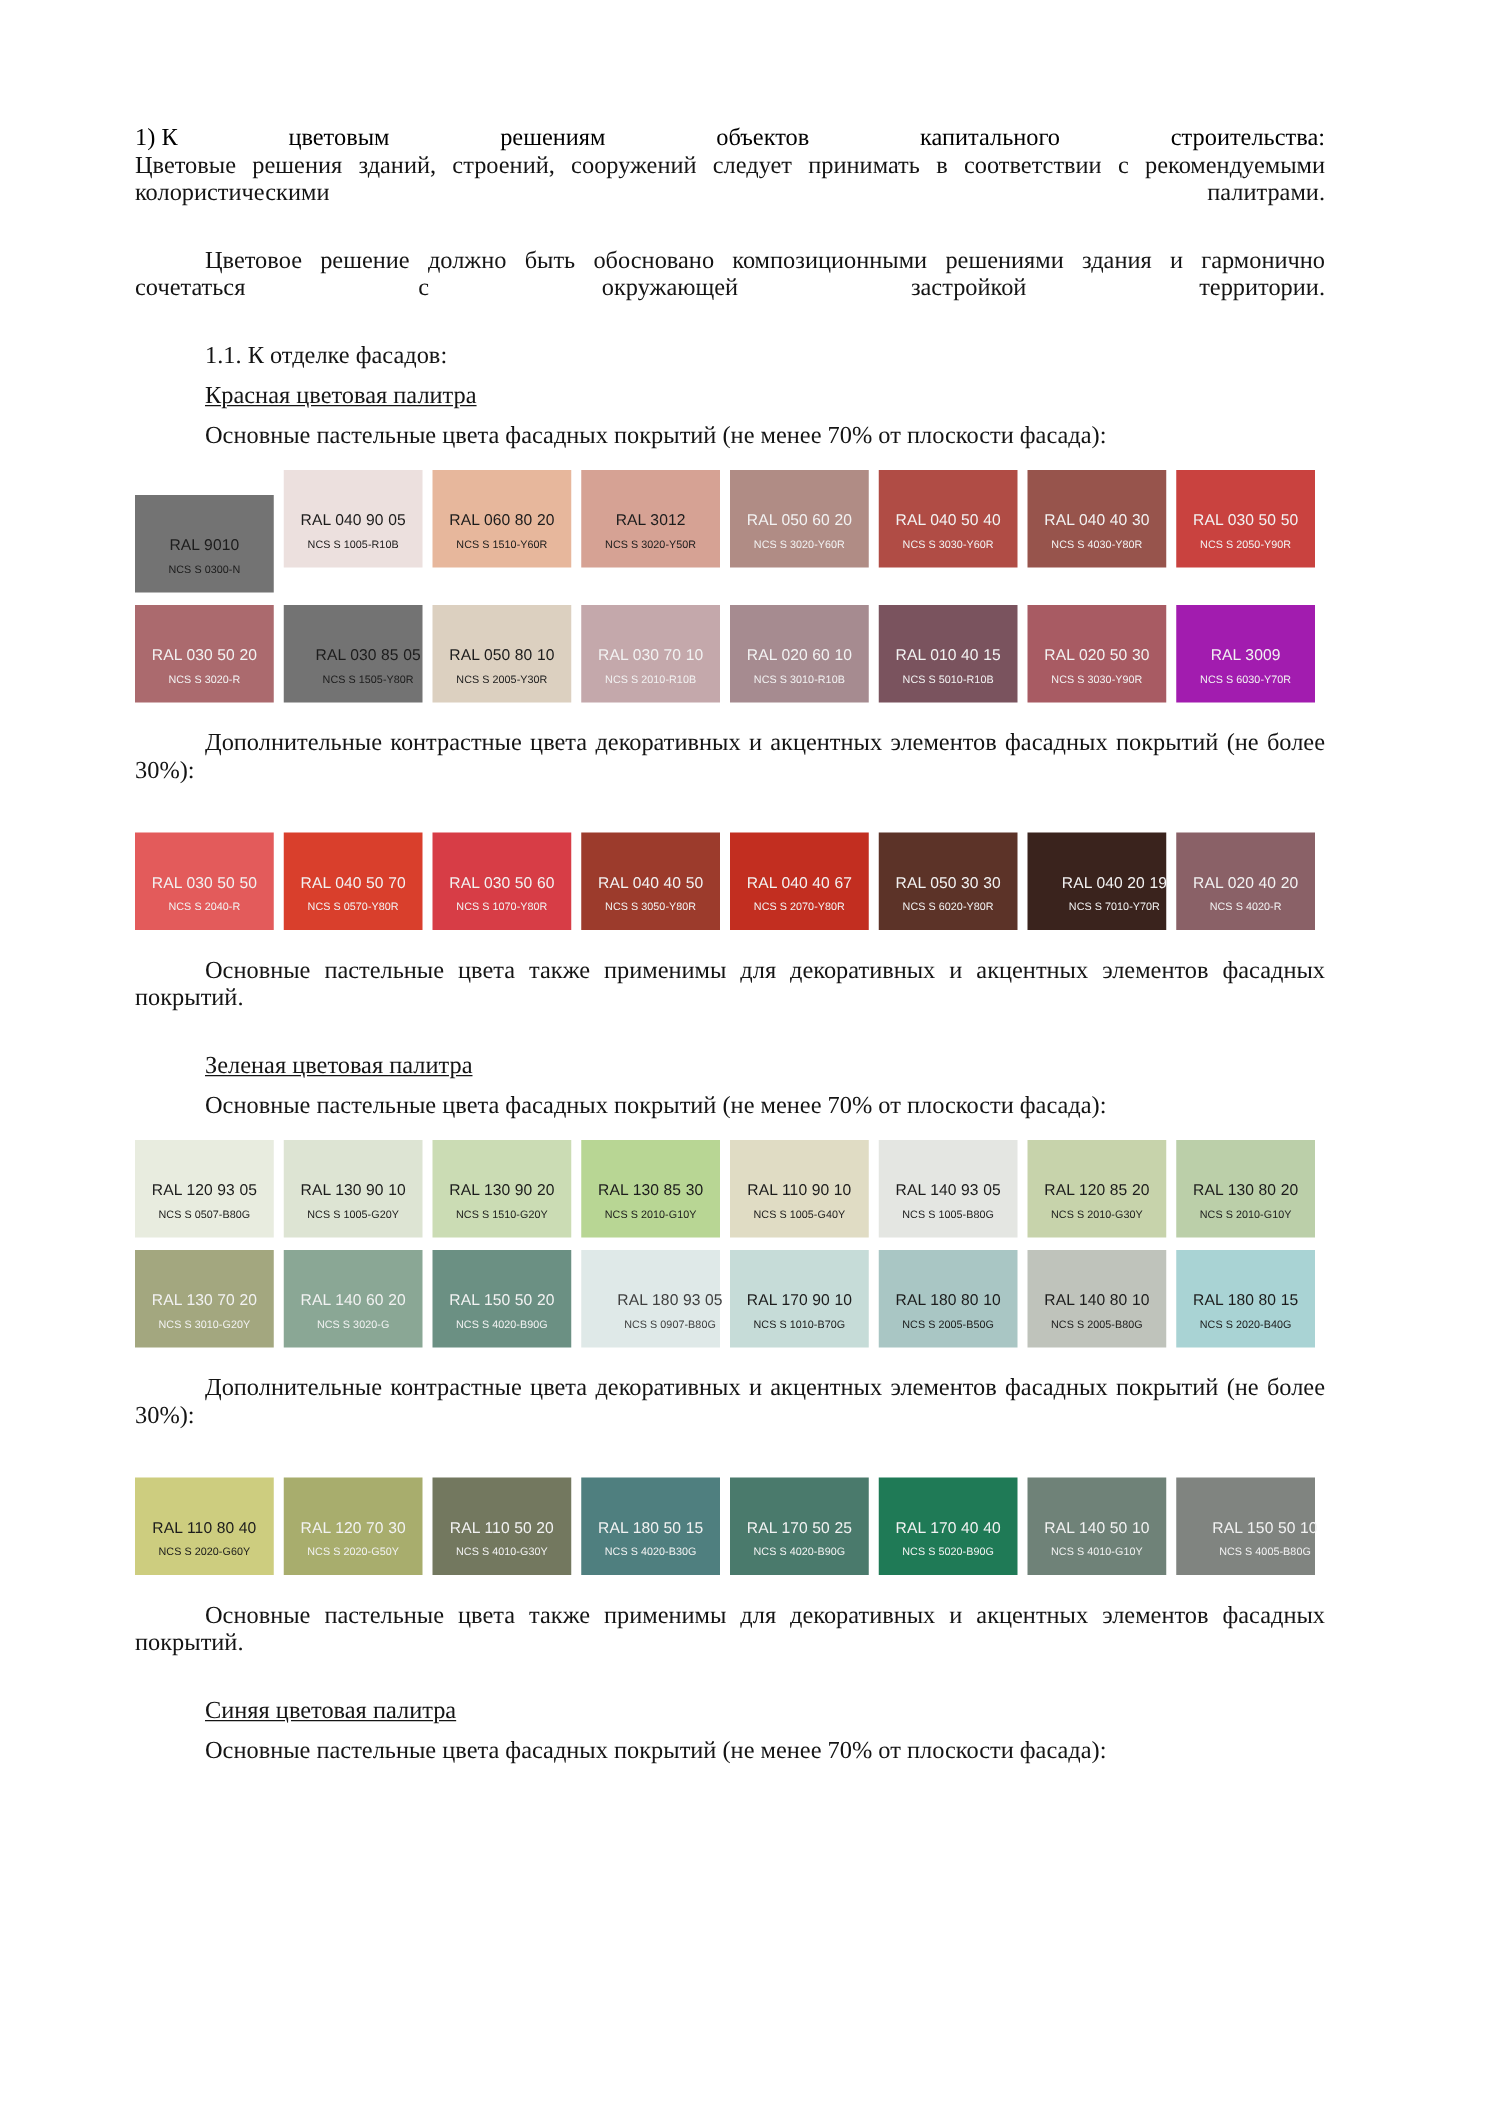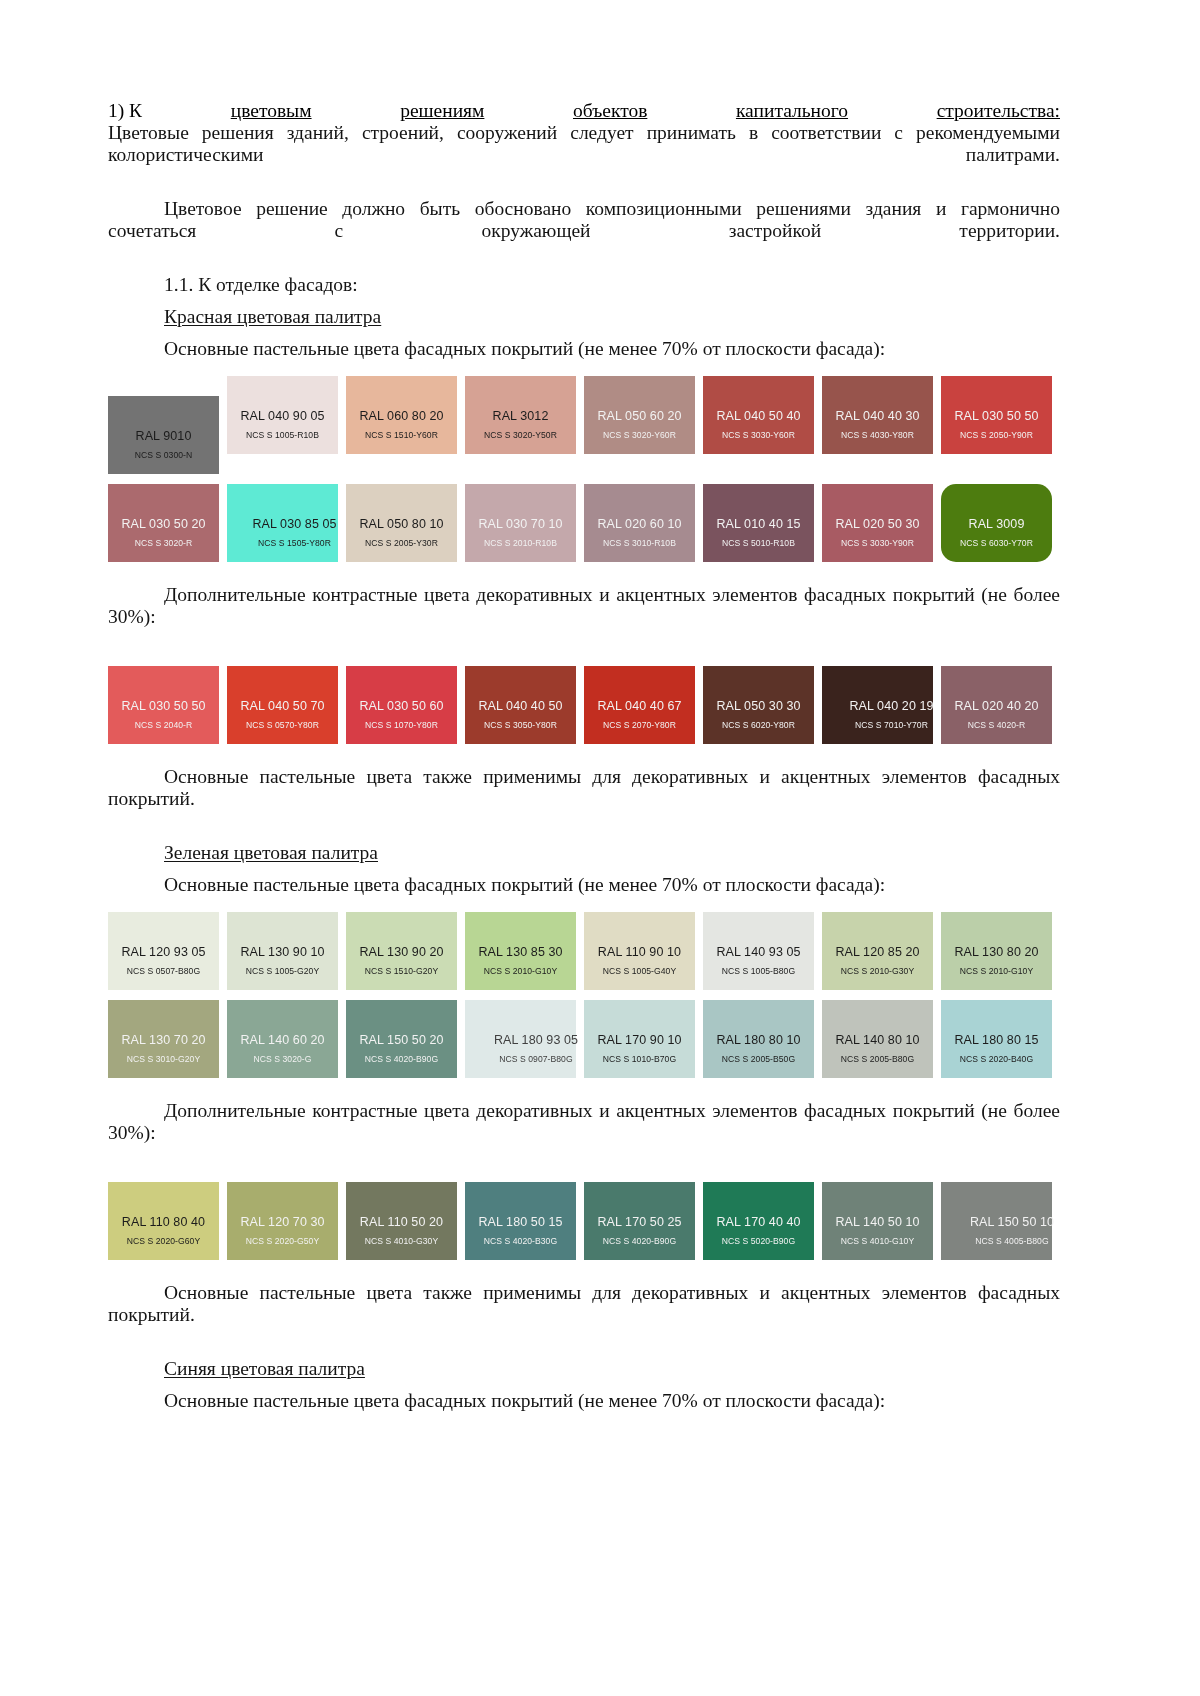--- a/index.html
+++ b/index.html
@@ -44,21 +44,20 @@
   }
   p.justified::after {
     content: "";
     display: inline-block;
     width: 100%;
   }
   .indent {
     text-indent: 56px;
   }
   .u {
-    text-decoration: underline;
     text-align: right;
   }
   .heading-u {
     text-decoration: underline;
     text-underline-offset: 2px;
   }
   .spacer-sm { height: 10px; }
   .spacer-md { height: 16px; }
   .spacer-lg { height: 22px; }
 
@@ -175,21 +174,21 @@
           <div class="ncs">NCS S 2050-Y90R</div>
         </div>
       </div>
     <div class="rows-gap"></div>
 
     <div class="swatch-row" id="red-main-row-2">
         <div class="swatch" style="background: rgb(171, 106, 110); color: rgb(242, 242, 242);">
           <div class="ral">RAL 030 50 20</div>
           <div class="ncs">NCS S 3020-R</div>
         </div>
-        <div class="swatch" style="background: #5eead4; color: rgb(28, 28, 28); padding-left: 24px;">
+        <div class="swatch" style="background: #737373; color: rgb(28, 28, 28); padding-left: 24px;">
           <div class="ral">RAL 030 85 05</div>
           <div class="ncs">NCS S 1505-Y80R</div>
         </div>
         <div class="swatch" style="background: rgb(220, 208, 192); color: rgb(28, 28, 28);">
           <div class="ral">RAL 050 80 10</div>
           <div class="ncs">NCS S 2005-Y30R</div>
         </div>
         <div class="swatch" style="background: rgb(196, 168, 171); color: rgb(242, 242, 242);">
           <div class="ral">RAL 030 70 10</div>
           <div class="ncs">NCS S 2010-R10B</div>
@@ -199,21 +198,21 @@
           <div class="ncs">NCS S 3010-R10B</div>
         </div>
         <div class="swatch" style="background: rgb(122, 83, 94); color: rgb(242, 242, 242);">
           <div class="ral">RAL 010 40 15</div>
           <div class="ncs">NCS S 5010-R10B</div>
         </div>
         <div class="swatch" style="background: rgb(168, 91, 99); color: rgb(242, 242, 242);">
           <div class="ral">RAL 020 50 30</div>
           <div class="ncs">NCS S 3030-Y90R</div>
         </div>
-        <div class="swatch" style="background: #4d7c0f; color: rgb(242, 242, 242); border-radius: 15px;">
+        <div class="swatch" style="background: #a21caf; color: rgb(242, 242, 242);">
           <div class="ral">RAL 3009</div>
           <div class="ncs">NCS S 6030-Y70R</div>
         </div>
       </div>
 
     <div class="spacer-lg"></div>
 
     <p class="body-par justified indent"><span>Дополнительные контрастные цвета декоративных и акцентных элементов фасадных</span> <span>покрытий (не более 30%):</span></p>
 
     <div class="spacer-md"></div>

